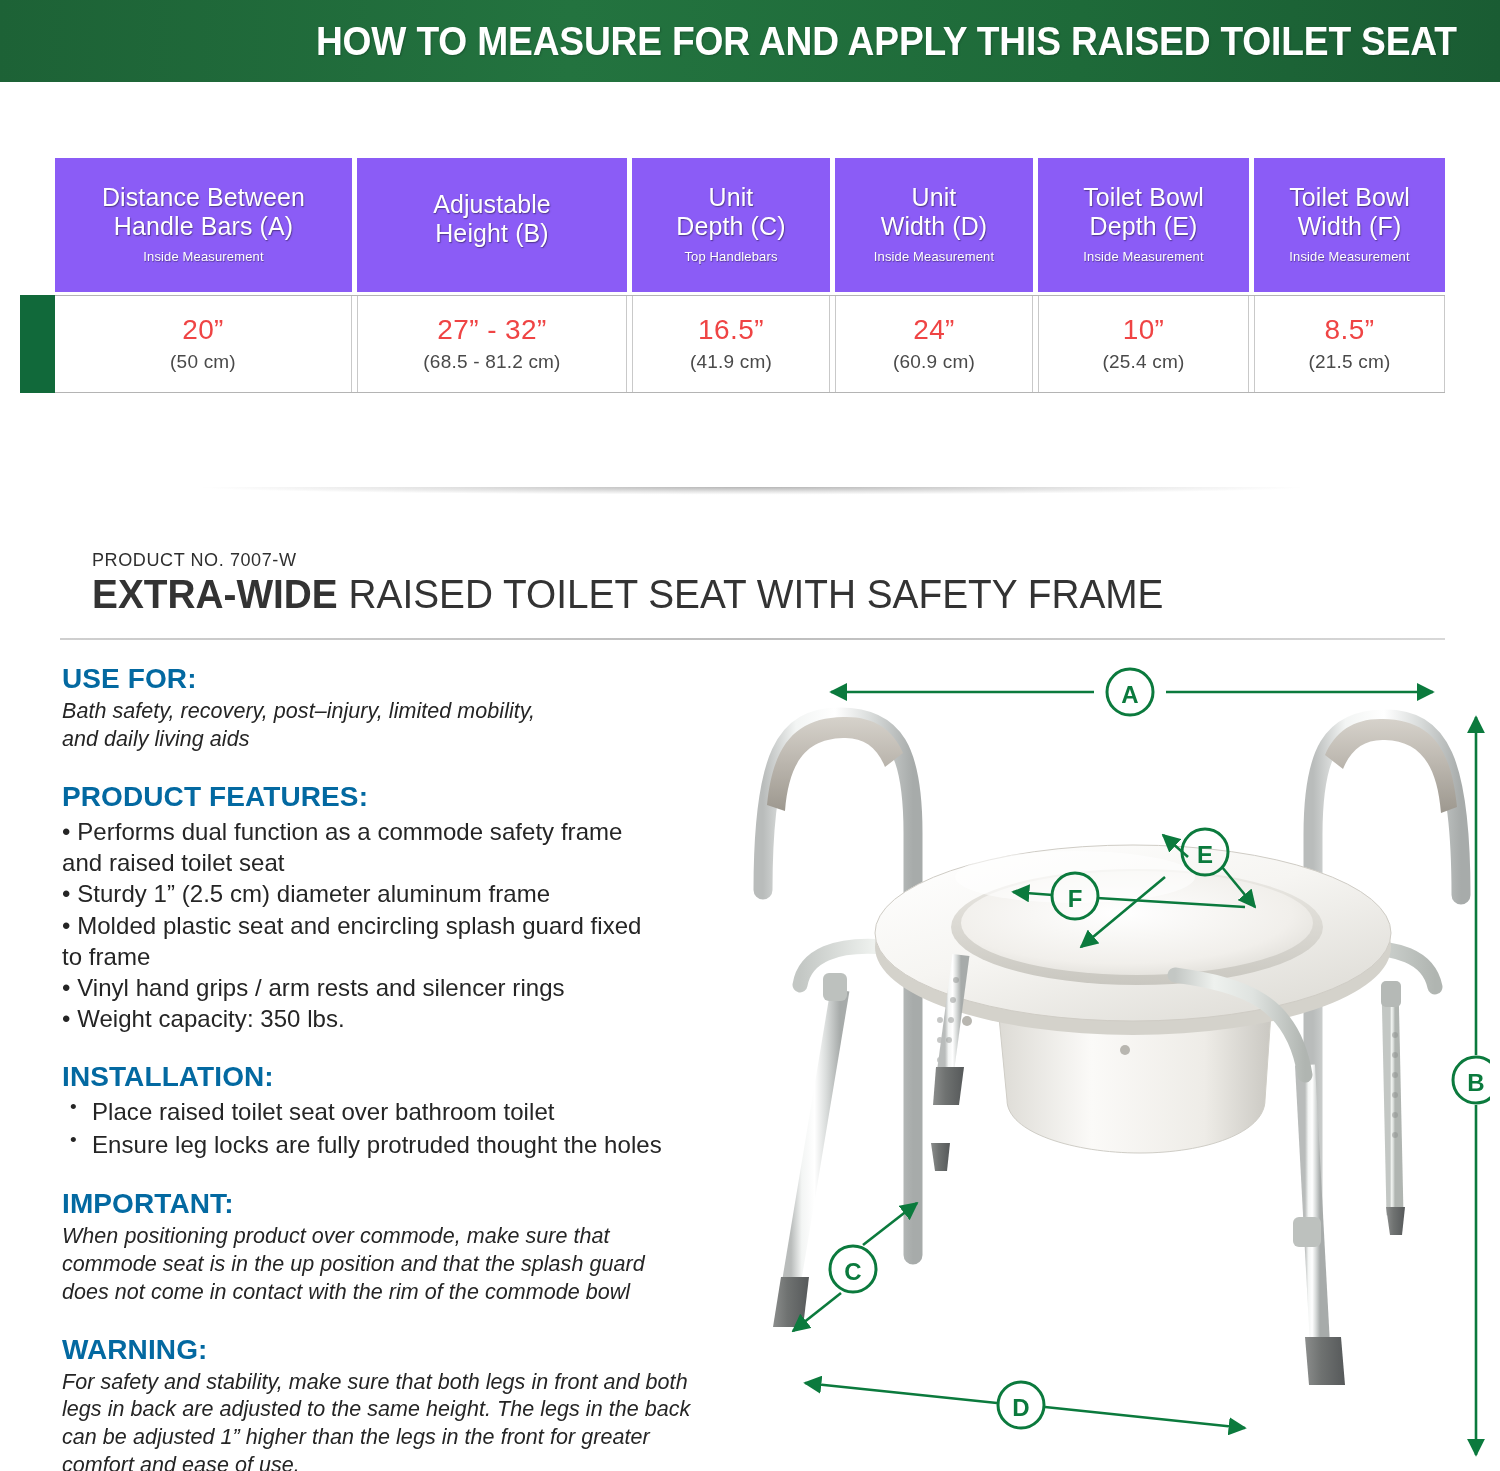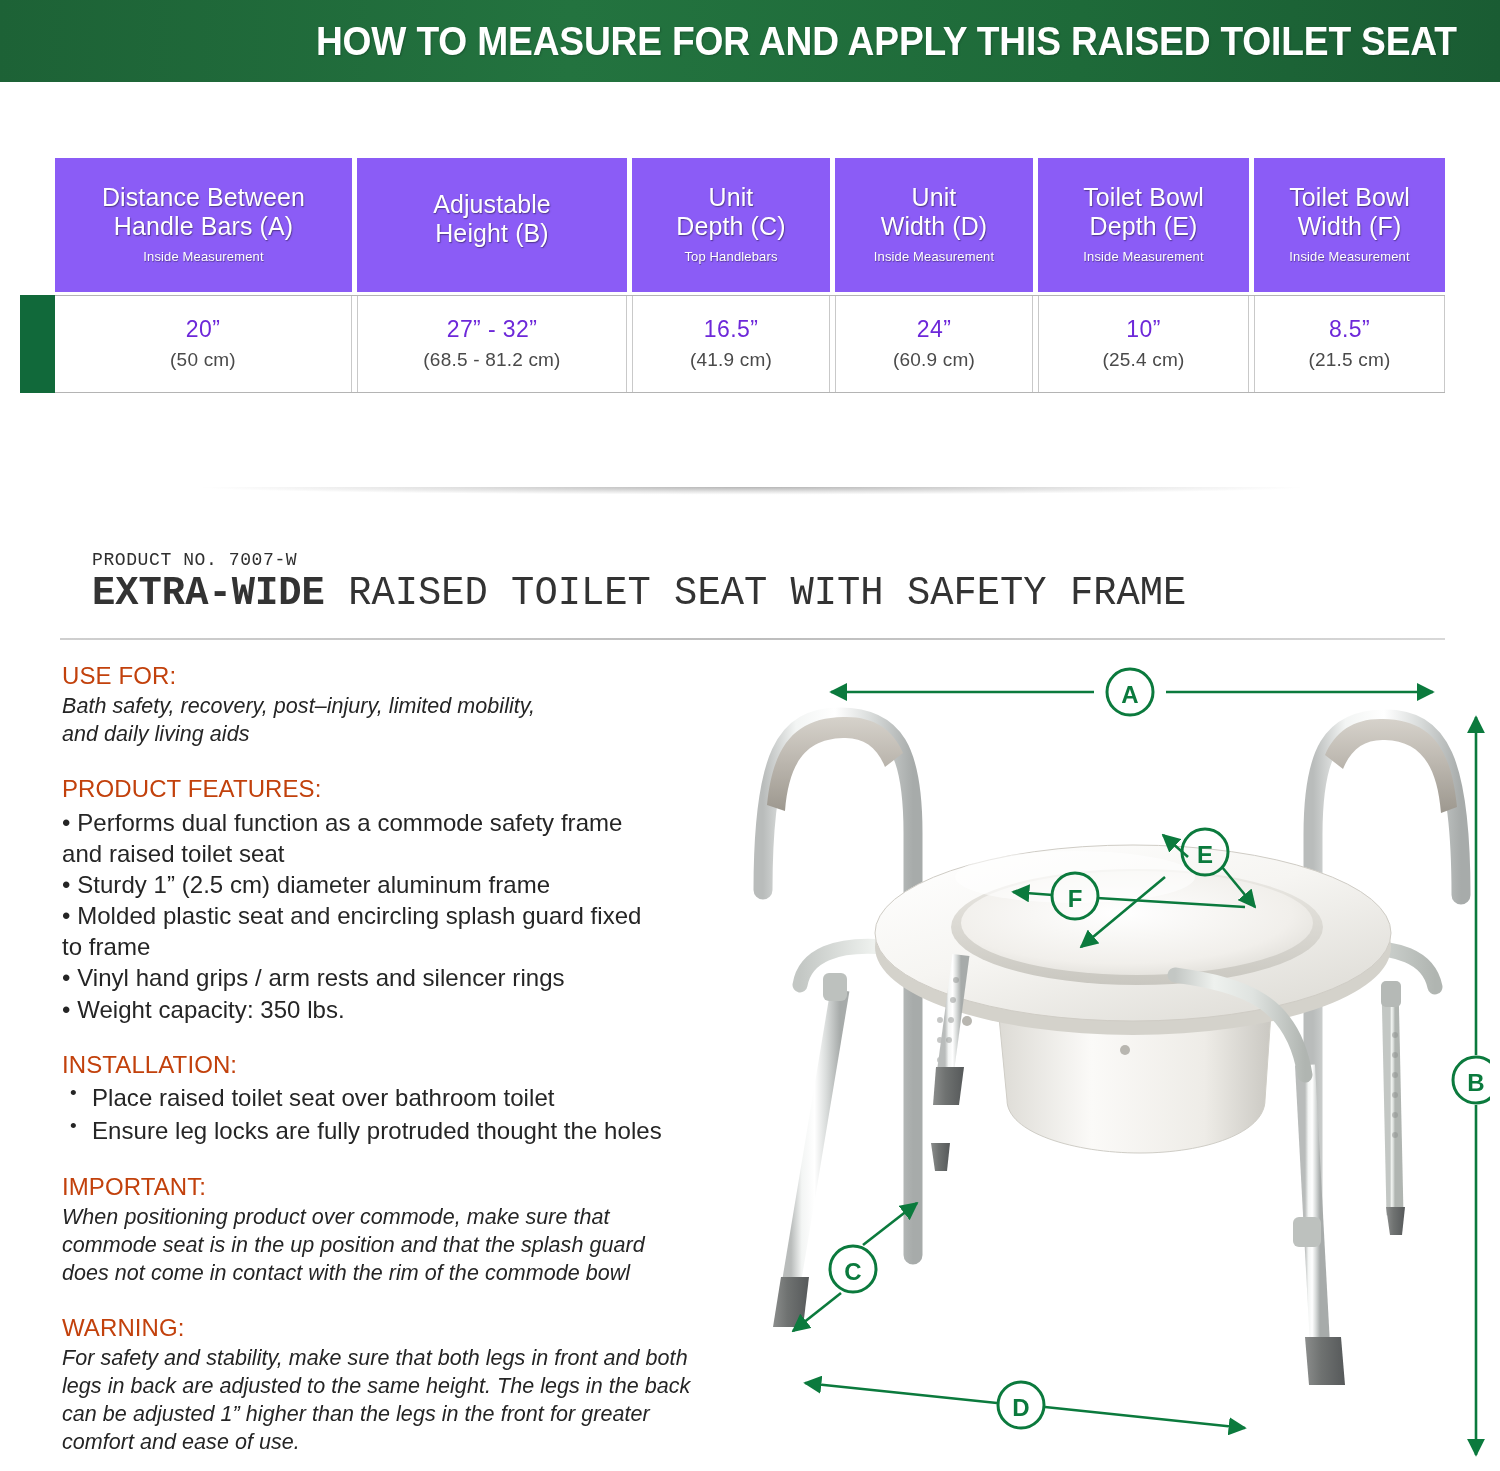--- a/index.html
+++ b/index.html
@@ -95,22 +95,22 @@
     display: flex;
     flex-direction: column;
     align-items: center;
     justify-content: center;
     text-align: center;
     border-left: 1px solid #c9c9c9;
     border-right: 1px solid #c9c9c9;
   }
   .val-cell:first-child { border-left: none; }
   .val-cell .v-main {
-    font-size: 23px;
-    color: #6d28d9;
+    font-size: 28px;
+    color: #ef4444;
     font-weight: 400;
     letter-spacing: 0.4px;
     line-height: 1.05;
   }
   .val-cell .v-sub {
     font-size: 19px;
     color: #4a4a4a;
     margin-top: 7px;
     font-weight: 400;
     letter-spacing: 0.2px;
@@ -136,21 +136,20 @@
 
   
   .prod-head {
     position: absolute;
     left: 60px; top: 549px;
     width: 1385px;
   }
   .prod-head-inner {
     display: flex;
     align-items: flex-start;
-    font-family: Liberation Mono, monospace;
   }
   .prod-bar {
     width: 14px;
     background: #1d7042;
     margin-right: 18px;
     flex: 0 0 14px;
   }
   .prod-texts { display: flex; flex-direction: column; justify-content: center; }
   .prod-no {
     font-size: 19px;
@@ -180,23 +179,23 @@
   }
 
   
   .info-col {
     position: absolute;
     left: 62px; top: 662px;
     width: 690px;
     color: #252525;
   }
   .sec-h {
-    font-size: 24px;
-    font-weight: 400;
-    color: #c2410c;
+    font-size: 28px;
+    font-weight: 700;
+    color: #0369a1;
     letter-spacing: 0.1px;
     margin-bottom: 3px;
     line-height: 1.18;
   }
   .sec-p {
     font-size: 21.5px;
     line-height: 1.3;
     color: #252525;
     font-weight: 400;
     letter-spacing: 0.05px;

